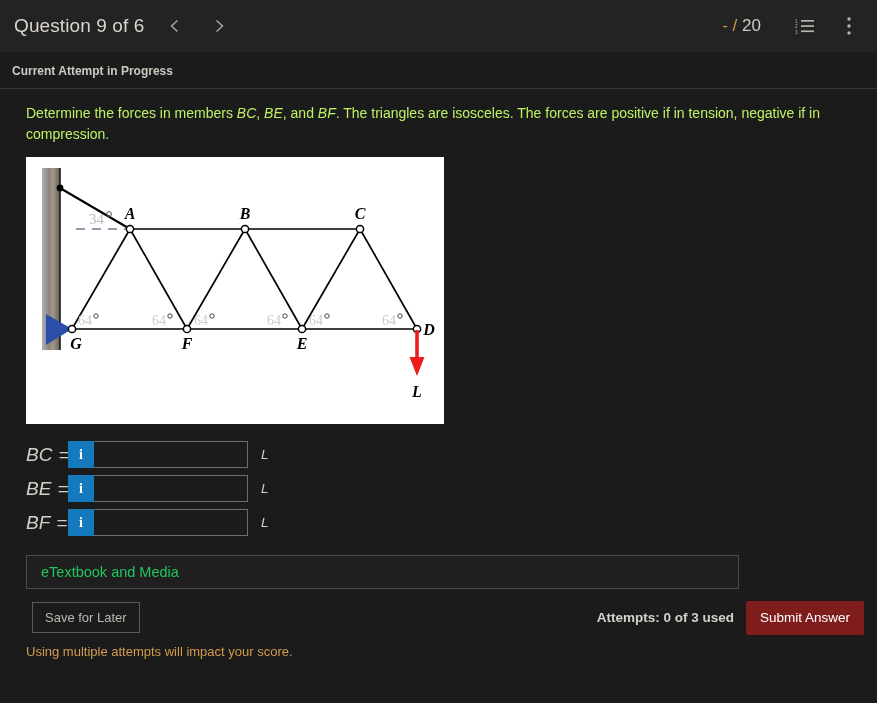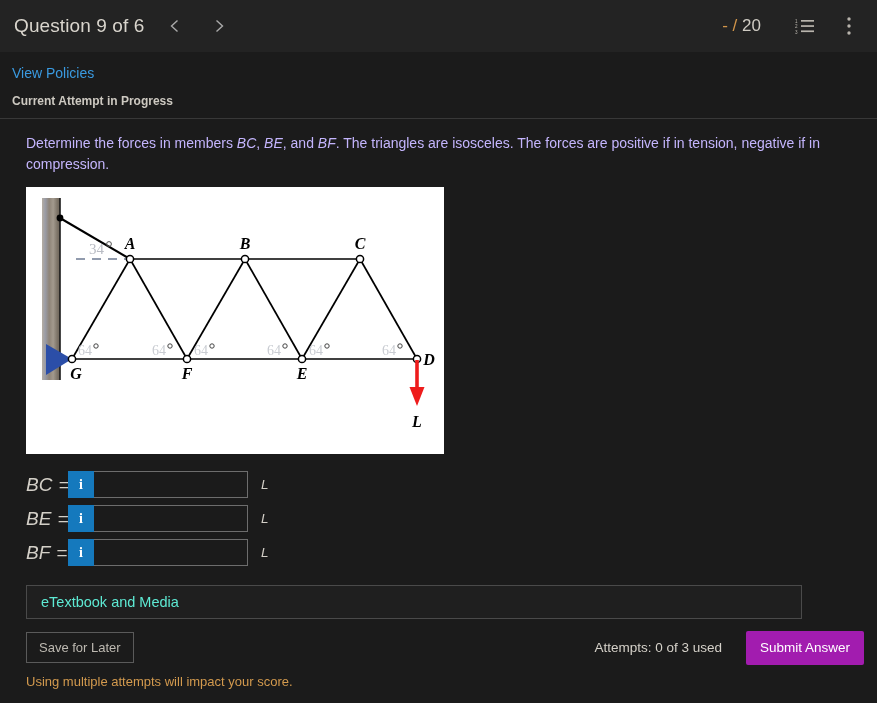--- a/index.html
+++ b/index.html
@@ -96,21 +96,21 @@
     width: 100%;
   }
 
   
   .qbody {
     padding: 14px 36px 0 26px;
   }
   .qtext {
     font-size: 14px;
     line-height: 21px;
-    color: #c4b5fd;
+    color: #bef264;
   }
   .qtext i { font-style: italic; }
 
   
   .figure-wrap {
     margin: 12px 0 0 0;
     width: 418px;
     height: 267px;
     background: #ffffff;
     position: relative;
@@ -174,60 +174,61 @@
   .ans-unit {
     margin-left: 13px;
     font-size: 13.5px;
     font-style: italic;
     color: #d3cfc7;
   }
 
   
   .etext-bar {
     margin: 16px 0 0 0;
-    width: 776px;
+    width: 713px;
     height: 34px;
     border: 1px solid #4a4a4a;
     box-sizing: border-box;
     display: flex;
     align-items: center;
     padding-left: 14px;
     font-size: 14.5px;
-    color: #5eead4;
+    color: #22c55e;
     cursor: pointer;
     background: #1f1f1f;
   }
 
   
   .footer-row {
     margin-top: 12px;
     width: 838px;
     display: flex;
     align-items: center;
   }
   .save-btn {
     background: #1b1b1b;
     border: 1px solid #5a5a5a;
     color: #bdb9b1;
     font-size: 13px;
     padding: 8px 12px;
     cursor: pointer;
     font-family: "Liberation Sans", sans-serif;
     line-height: 1;
+    margin-left: 6px;
   }
   .footer-spacer { flex: 1 1 auto; }
   .attempts-text {
     font-size: 13.5px;
-    font-weight: normal;
+    font-weight: bold;
     color: #d5d1c9;
-    margin-right: 24px;
+    margin-right: 12px;
     white-space: nowrap;
   }
   .submit-btn {
-    background: #a21caf;
+    background: #7f1d1d;
     border: none;
     color: #ffffff;
     font-size: 13.5px;
     padding: 10px 14px;
     cursor: pointer;
     border-radius: 2px;
     font-family: "Liberation Sans", sans-serif;
     line-height: 1;
     white-space: nowrap;
   }
@@ -279,23 +280,20 @@
 
     <span class="hdr-icon">
       <svg width="6" height="20" viewBox="0 0 6 20" aria-hidden="true">
         <circle cx="3" cy="3" r="1.7" fill="#b8b4ac"></circle>
         <circle cx="3" cy="10" r="1.7" fill="#b8b4ac"></circle>
         <circle cx="3" cy="17" r="1.7" fill="#b8b4ac"></circle>
       </svg>
     </span>
   </div>
 
-  <div class="policies">
-    <a class="policy-link" href="#">View Policies</a>
-  </div>
   <div class="attempt-status">Current Attempt in Progress</div>
   <div class="divider"></div>
 
   <div class="qbody">
 
     <div class="qtext">
       <span>Determine the forces in members </span><i>BC</i><span>, </span><i>BE</i><span>, and </span><i>BF</i><span>. The triangles are isosceles. The forces are positive if in tension, negative if in compression.</span>
     </div>
 
     <div class="figure-wrap">

